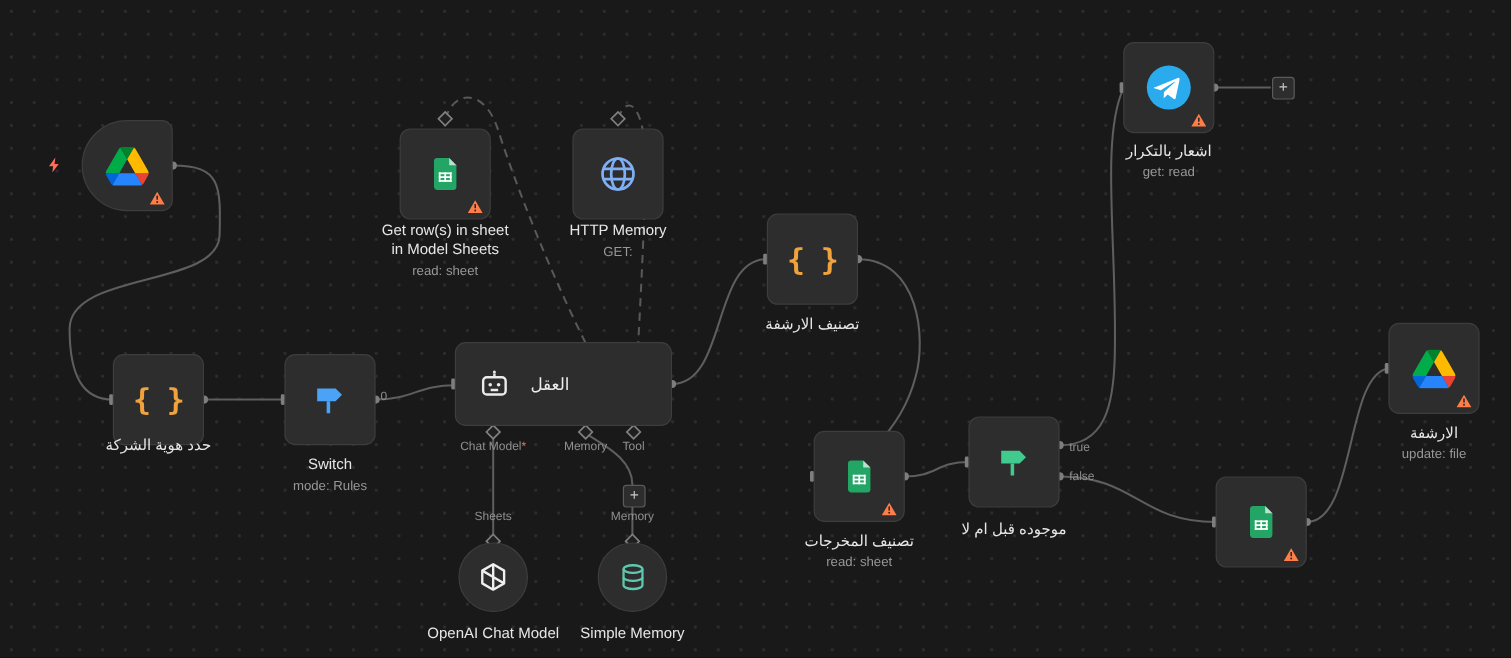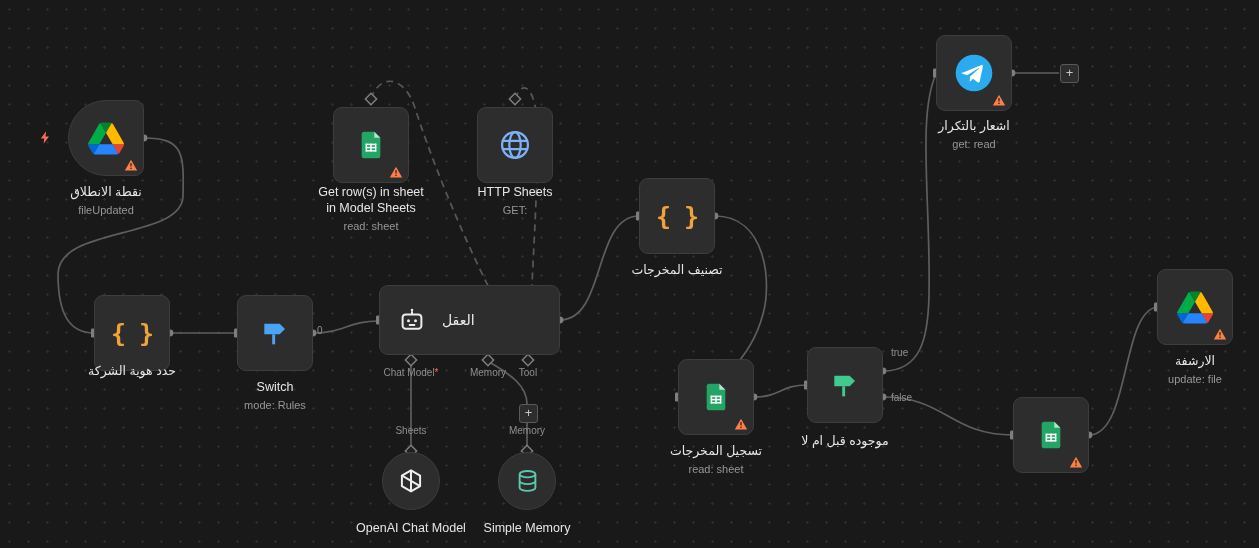--- a/index.html
+++ b/index.html
@@ -116,24 +116,20 @@
     </svg>
     <span class="warn">
       <svg viewBox="0 0 16 14" width="14" height="12">
           <path d="M8 1 15.2 13.3H.8Z" fill="#ff7e47"></path>
           <rect x="7.25" y="4.6" width="1.5" height="4.2" rx="
 .6" fill="#262626"></rect>
           <circle cx="8" cy="10.9" r=".95" fill="#262626"></circle>
         </svg>
     </span>
   </div>
-  <div class="nlabel" style="left:26px;top:184px">
-    <div>نقطة الانطلاق</div>
-    <div class="sub">fileUpdated</div>
-  </div>
 
   <div class="node" style="left:94px;top:295px">
     <span class="braces">{ }</span>
   </div>
   <div class="nlabel" style="left:52px;top:363px">
     <div>حدد هوية الشركة</div>
   </div>
 
   <div class="node" style="left:237px;top:295px">
     <span class="icon-switch-blue">
@@ -196,29 +192,29 @@
   </div>
 
   <div class="node" style="left:477px;top:107px">
     <svg viewBox="0 0 24 24" width="36" height="36" fill="none" stroke="#7fb0f5" stroke-width="1.5">
       <circle cx="12" cy="12" r="8.6"></circle>
       <ellipse cx="12" cy="12" rx="3.8" ry="8.6"></ellipse>
       <path d="M4 9.2h16M4 14.8h16"></path>
     </svg>
   </div>
   <div class="nlabel" style="left:435px;top:184px">
-    <div>HTTP Sheets</div>
+    <div>HTTP Memory</div>
     <div class="sub">GET:</div>
   </div>
 
   <div class="node" style="left:639px;top:178px">
     <span class="braces">{ }</span>
   </div>
   <div class="nlabel" style="left:597px;top:262px">
-    <div>تصنيف المخرجات</div>
+    <div>تصنيف الارشفة</div>
   </div>
 
   <div class="node" style="left:678px;top:359px">
     <svg viewBox="0 0 24 24" width="32" height="32">
       <path d="M14.5 2H7a2 2 0 0 0-2 2v16c0 1.1.9 2 2 2h10a2 2 0 0 0 2-2V6.5z" fill="#23a566"></path>
       <path d="M14.5 2v4.5H19z" fill="#b7e2cd"></path>
       <g fill="#fff">
         <rect x="8" y="11" width="8" height="1.1"></rect>
           <rect x="8" y="13.4" width="8" height="1.1"></rect>
           <rect x="8" y="15.8" width="8" height="1.1"></rect>
@@ -229,36 +225,36 @@
     </svg>
     <span class="warn">
       <svg viewBox="0 0 16 14" width="14" height="12">
           <path d="M8 1 15.2 13.3H.8Z" fill="#ff7e47"></path>
           <rect x="7.25" y="4.6" width="1.5" height="4.2" rx=".6" fill="#262626"></rect>
           <circle cx="8" cy="10.9" r=".95" fill="#262626"></circle>
         </svg>
     </span>
   </div>
   <div class="nlabel" style="left:636px;top:443px">
-    <div>تسجيل المخرجات</div>
+    <div>تصنيف المخرجات</div>
     <div class="sub">read: sheet</div>
   </div>
 
   <div class="node" style="left:807px;top:347px">
     <span class="icon-switch-green">
       <svg viewBox="0 0 24 24" width="32" height="32">
           <path d="M11 20.5v-7.5" stroke="currentColor" stroke-width="2.2" fill="none"></path>
           <path d="M4 5h11.5l4 4-4 4H4z" fill="currentColor"></path>
         </svg>
     </span>
   </div>
   <div class="nlabel" style="left:765px;top:433px">
     <div>موجوده قبل ام لا</div>
   </div>
-  <div class="portlabel" style="left:891px;top:347px;text-align:right">true</div>
+  <div class="portlabel" style="left:891px;top:368px;text-align:right">true</div>
   <div class="portlabel" style="left:891px;top:392px;text-align:center">false</div>
 
   <div class="node" style="left:936px;top:35px">
     <svg viewBox="0 0 24 24" width="40" height="40">
       <circle cx="12" cy="12" r="11" fill="#2aabee"></circle>
       <path d="M5.2 11.8l11.3-4.6c.55-.22 1.05.12.85.95l-1.92 9c-.14.62-.52.77-1.05.48l-2.95-2.18-1.42 1.37c-.16.16-.3.3-.6.3l.2-2.96 5.4-4.88c.24-.21-.05-.33-.37-.12l-6.67 4.2-2.87-.9c-.62-.2-.63-.62.1-.9z" fill="#fff"></path>
     </svg>
     <span class="warn">
       <svg viewBox="0 0 16 14" width="14" height="12">
           <path d="M8 1 15.2 13.3H.8Z" fill="#ff7e47"></path>

